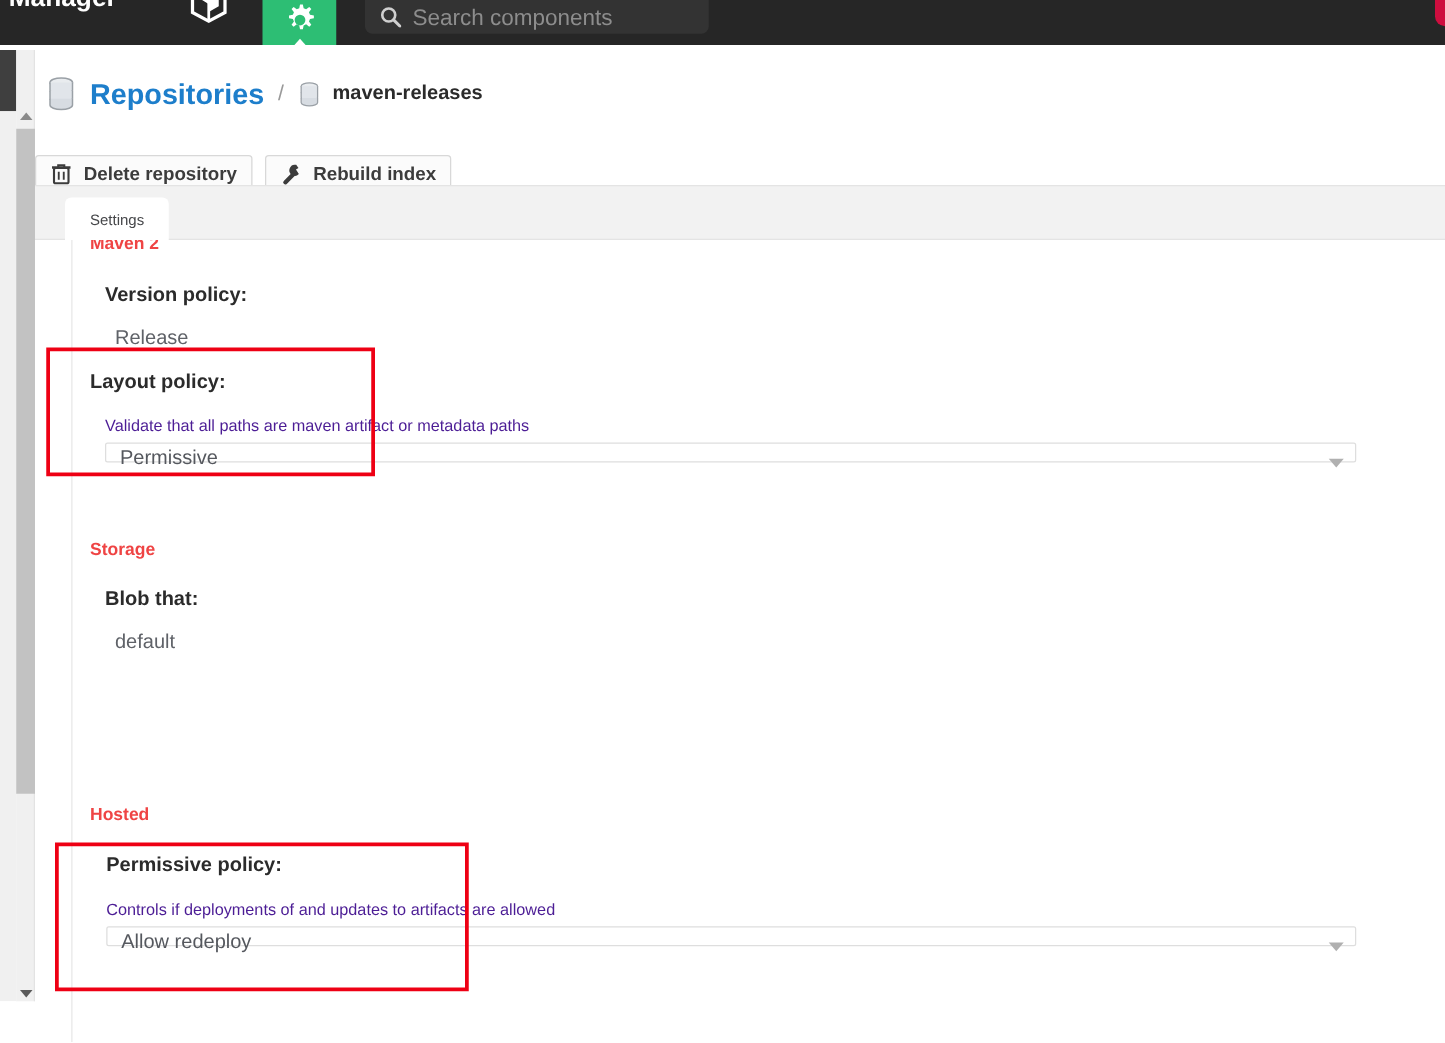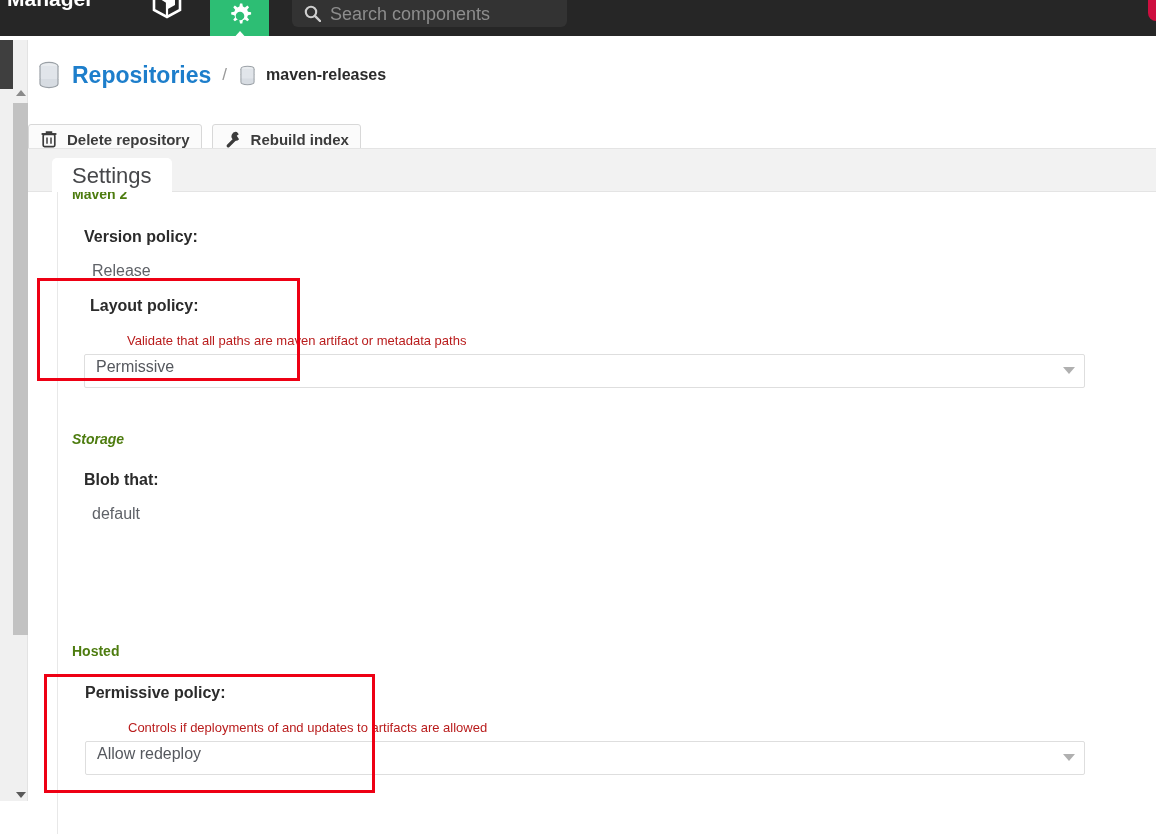--- a/index.html
+++ b/index.html
@@ -172,62 +172,61 @@
     background: #f2f2f2;
     border-top: 1px solid #e4e4e4;
     border-bottom: 1px solid #e4e4e4;
   }
   .tab {
     position: absolute; left: 24px; top: 9px;
     height: 36px; padding: 0 20px;
     display: flex; align-items: center;
     background: #ffffff;
     border-top-left-radius: 5px; border-top-right-radius: 5px;
-    font-size: 22px; color: #46474a;
+    font-size: 12px; color: #46474a;
     cursor: pointer; white-space: nowrap;
   }
 
   
   .form-body {
     position: absolute; left: 28px; top: 192px;
     width: 1128px; height: 642px;
     background: #ffffff;
     overflow: hidden;
   }
   .panel-edge {
     position: absolute; left: 29px; top: 0;
     width: 1px; height: 642px;
     background: #e8e8e8;
   }
 
   .grp-title {
     position: absolute;
-    font-size: 14px; font-weight: bold; color: #4d7c0f;
+    font-size: 14px; font-weight: bold; color: #ef4444;
     white-space: nowrap;
   }
   .fld-label {
     position: absolute;
     font-size: 16px; font-weight: bold; color: #2b2b2b;
     white-space: nowrap;
   }
   .fld-value {
     position: absolute;
     font-size: 16px; color: #5f6268;
     white-space: nowrap;
   }
   .fld-help {
     position: absolute;
-    font-size: 13px; color: #b91c1c;
-    white-space: nowrap;
-    margin-left: 43px;
+    font-size: 13px; color: #4c1d95;
+    white-space: nowrap;
   }
 
   .select-box {
     position: absolute;
-    height: 34px;
+    height: 16px;
     background: #ffffff;
     border: 1px solid #dedede;
     border-radius: 2px;
     cursor: pointer;
   }
   .select-text {
     position: absolute; left: 11px; top: 3px;
     font-size: 16px; color: #55585e;
     white-space: nowrap;
   }
@@ -372,29 +371,29 @@
   </div>
 
   <div class="form-body">
     <div class="panel-edge"></div>
 
     <div class="grp-title" style="left:44px; top:-6px;">Maven 2</div>
 
     <div class="fld-label" style="left:56px; top:36px;">Version policy:</div>
     <div class="fld-value" style="left:64px; top:70px;">Release</div>
 
-    <div class="fld-label" style="left:62px; top:297px; top:-1px; transform:translateY(106px);">Layout policy:</div>
+    <div class="fld-label" style="left:44px; top:297px; top:-1px; transform:translateY(106px);">Layout policy:</div>
     <div class="fld-help" style="left:56px; top:141px;">Validate that all paths are maven artifact or metadata paths</div>
 
     <div class="select-box" style="left:56px; top:162px; width:1001px;">
       <span class="select-text">Permissive</span>
       <span class="select-caret"></span>
     </div>
 
-    <div class="grp-title" style="left:44px; top:239px;font-style:italic;">Storage</div>
+    <div class="grp-title" style="left:44px; top:239px;">Storage</div>
 
     <div class="fld-label" style="left:56px; top:279px;">Blob that:</div>
     <div class="fld-value" style="left:64px; top:313px;">default</div>
 
 
 
     <div class="grp-title" style="left:44px; top:451px;">Hosted</div>
 
     <div class="fld-label" style="left:57px; top:492px;">Permissive policy:</div>
     <div class="fld-help" style="left:57px; top:528px;">Controls if deployments of and updates to artifacts are allowed</div>

